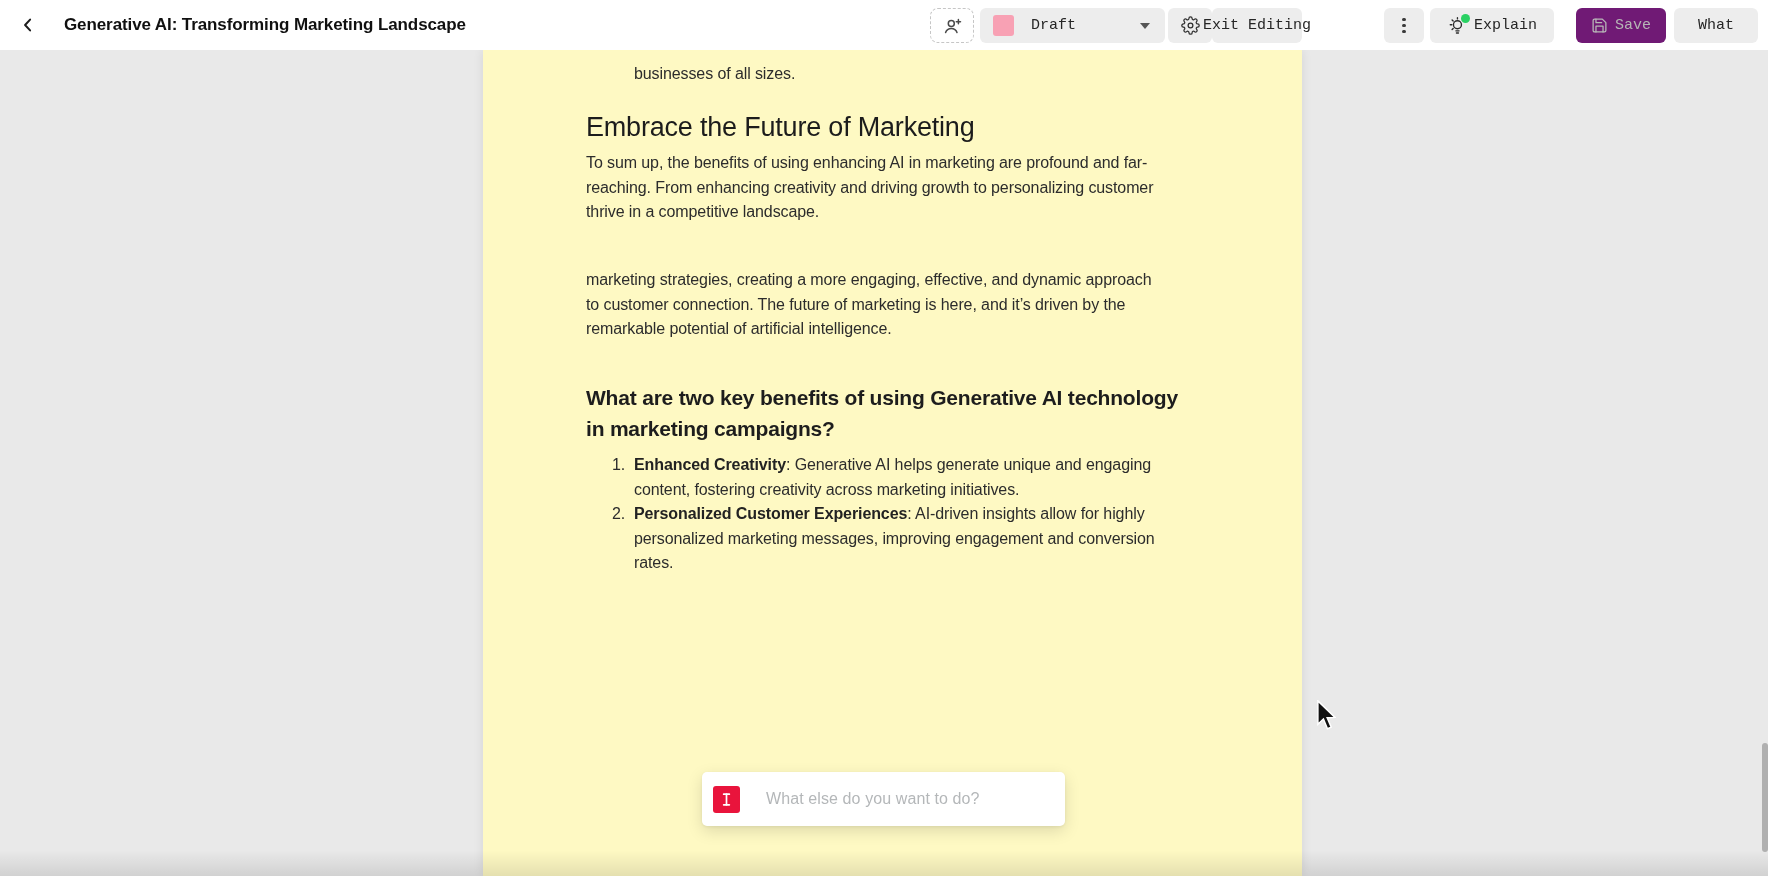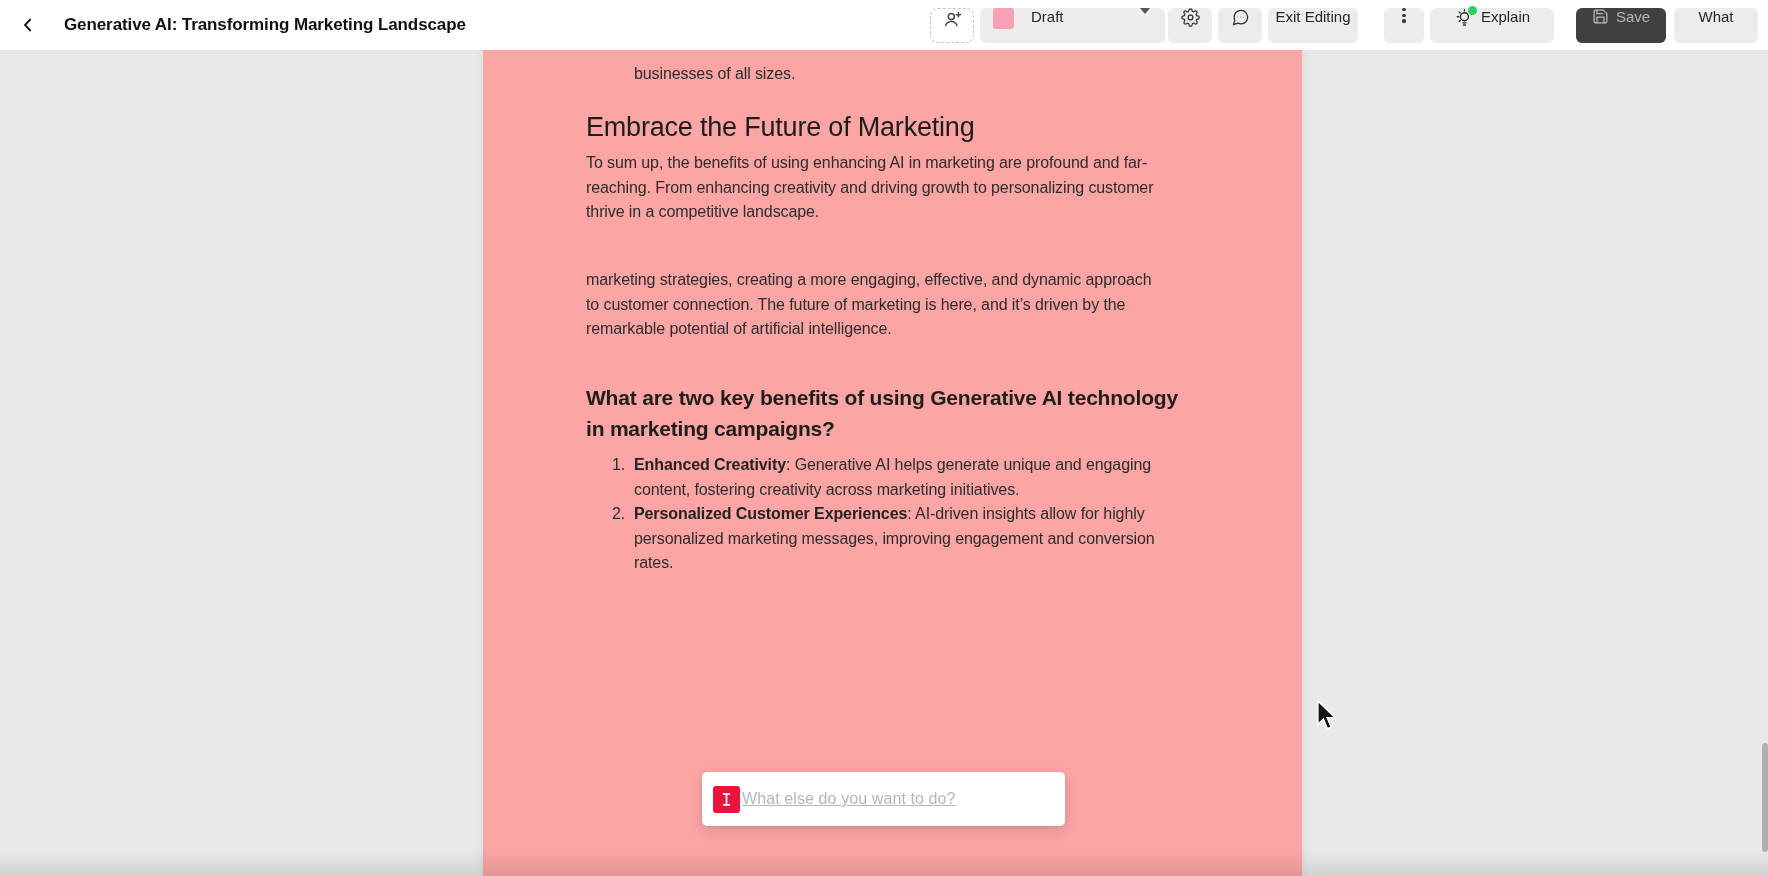--- a/index.html
+++ b/index.html
@@ -4,59 +4,59 @@
 <style>
   * { margin:0; padding:0; box-sizing:border-box; }
   html,body { width:1768px; height:876px; overflow:hidden; }
   body { font-family:"Liberation Sans","DejaVu Sans",sans-serif; background:#e9e9e9; }
   .app { position:relative; width:1768px; height:876px; overflow:hidden;padding-left:34px; }
 
   
   .toolbar { position:absolute; top:0; left:0; right:0; height:50px; background:#ffffff; z-index:20; }
   .back-btn { position:absolute; left:14px; top:12px; width:28px; height:26px; background:transparent; border:none; cursor:pointer; display:flex; align-items:center; justify-content:center; }
   .doc-title { position:absolute; left:64px; top:50%; transform:translateY(-50%); font-size:17px; font-weight:700; color:#101010; letter-spacing:-0.1px; white-space:nowrap; }
-  .tb-btn { position:absolute; top:8px; height:35px; border:none; border-radius:6px; background:#ededed; font-family:Liberation Sans, sans-serif; font-size:15px; color:#262626; display:flex; justify-content:center; gap:7px; cursor:pointer; white-space:nowrap; }
+  .tb-btn { position:absolute; top:8px; height:35px; border:none; border-radius:6px; background:#ededed; font-family:Liberation Mono, monospace; font-size:15px; color:#262626; display:flex; align-items:center; justify-content:center; gap:7px; cursor:pointer; white-space:nowrap; }
   .tb-btn.dashed { background:#ffffff; border:1.6px dashed #c6c6c6; border-radius:8px; }
   .btn-add { left:930px; width:44px; }
   .btn-draft { left:980px; width:185px; justify-content:flex-start; padding:0 13px; }
   .swatch { width:21px; height:21px; border-radius:3px; flex:0 0 auto; }
   .draft-label { flex:1; text-align:left; margin-left:10px; }
   .caret-down { width:0; height:0; border-left:5px solid transparent; border-right:5px solid transparent; border-top:6px solid #555; margin-right:2px; }
   .btn-gear { left:1168px; width:44px; }
   .btn-comment { left:1218px; width:44px; }
-  .btn-exit { left:1268px; width:90px; }
+  .btn-exit { left:1212px; width:90px; }
   .btn-kebab { left:1384px; width:40px; }
   .btn-explain { left:1430px; width:124px; }
-  .btn-save { left:1576px; width:90px; background:#404040; color:#b5b5b5; cursor:default; }
+  .btn-save { left:1576px; width:90px; background:#701a75; color:#b5b5b5; cursor:default; }
   .btn-share { left:1674px; width:84px; }
   .kebab { display:inline-flex; flex-direction:column; gap:2.5px; }
   .kebab i { width:3.2px; height:3.2px; border-radius:50%; background:#3a3a3a; }
   .bulb-wrap { position:relative; display:inline-flex; }
   .green-dot { position:absolute; top:-2px; right:-3px; width:9px; height:9px; border-radius:50%; }
 
   
   .workspace { position:absolute; top:50px; left:0; right:0; bottom:0; background:#e9e9e9; }
-  .page { position:absolute; left:483px; top:0; width:819px; height:826px; background:#fca5a5; box-shadow:0 0 10px rgba(0,0,0,0.09); }
+  .page { position:absolute; left:483px; top:0; width:819px; height:826px; background:#fef9c3; box-shadow:0 0 10px rgba(0,0,0,0.09); }
   .content { position:absolute; left:103px; top:0; width:640px; }
   .line { font-size:16px; line-height:24.6px; color:#2c2c2c; white-space:nowrap; letter-spacing:-0.1px; }
   .fragment { position:absolute; top:12px; left:48px; }
   .h1 { position:absolute; top:60px; left:0; font-size:27px; line-height:34px; font-weight:400; color:#1c1c1c; letter-spacing:-0.2px; white-space:nowrap; }
   .p1 { position:absolute; top:101px; left:0; }
   .p2 { position:absolute; top:218px; left:0; }
   .h2 { position:absolute; top:332px; left:0; }
   .h2 .hline { font-size:21px; line-height:31px; font-weight:700; color:#1d1d1d; letter-spacing:-0.2px; white-space:nowrap; }
   .olist { position:absolute; top:403px; left:0; }
   .li { position:relative; padding-left:48px; }
   .li .num { position:absolute; left:26px; top:0; }
   .li b { font-weight:700; color:#222; }
 
   
   .prompt-bar { position:absolute; left:702px; top:772px; width:363px; height:54px; background:#ffffff; border-radius:5px; box-shadow:0 5px 16px rgba(0,0,0,0.13), 0 1px 3px rgba(0,0,0,0.06); display:flex; align-items:center; padding-left:11px; z-index:15; cursor:text; }
   .cursor-chip { width:27px; height:27px; border-radius:3px; display:flex; align-items:center; justify-content:center; flex:0 0 auto; }
-  .prompt-placeholder { margin-left:2px; font-size:16px; color:#b4b7b9; letter-spacing:0.1px; white-space:nowrap;text-decoration:underline; }
+  .prompt-placeholder { margin-left:26px; font-size:16px; color:#b4b7b9; letter-spacing:0.1px; white-space:nowrap; }
 
   
   .scroll-thumb { position:absolute; right:0; top:743px; width:6px; height:109px; background:#b0b0b0; border-radius:3px; z-index:30; }
   .bottom-fade { position:absolute; left:0; right:0; bottom:0; height:26px; background:linear-gradient(to bottom, rgba(0,0,0,0), rgba(0,0,0,0.10)); z-index:18; pointer-events:none; }
   .mouse-cursor { position:absolute; left:1317px; top:700px; z-index:40; pointer-events:none; }
 </style>
 </head>
 <body>
 
 <div class="app">

